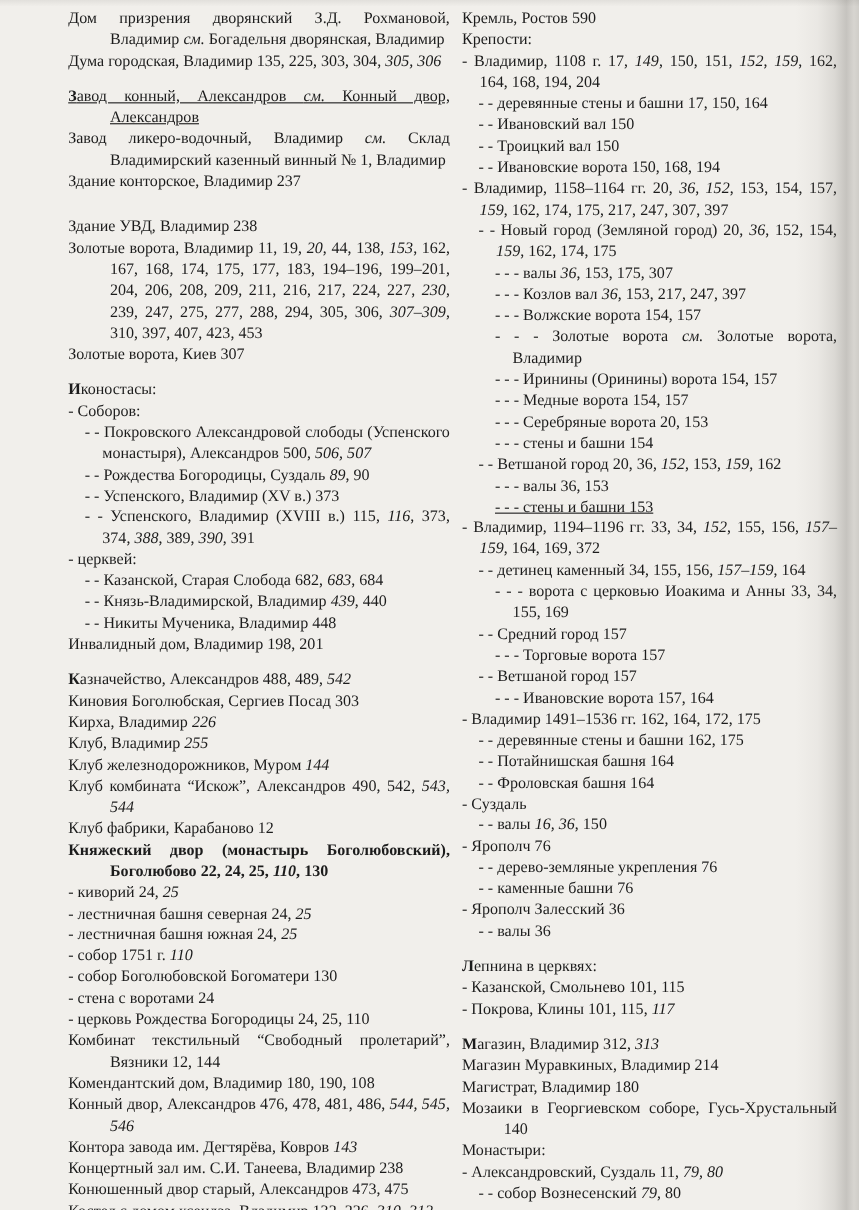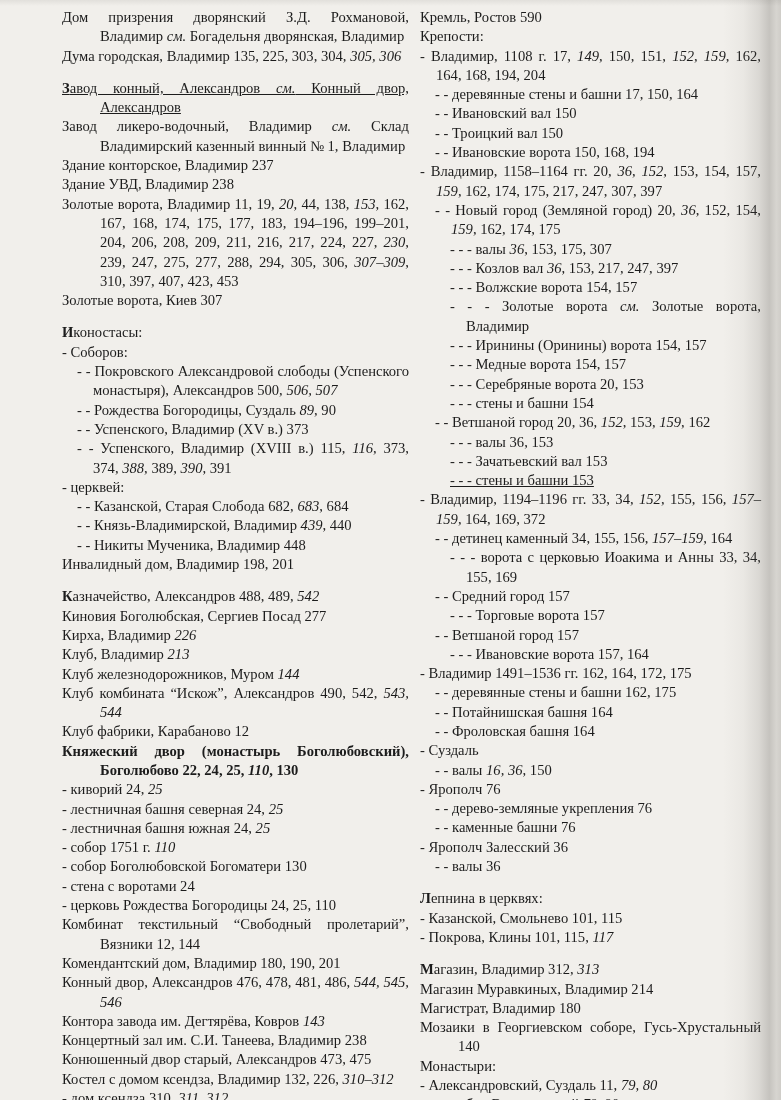--- a/index.html
+++ b/index.html
@@ -54,51 +54,51 @@
 </head>
 <body>
 
 <div class="page">
   <div class="col col-left">
       <div class="entry" style="padding-left: 38px; text-indent: -38px;">Дом призрения дворянский З.Д. Рохмановой, Владимир <i>см.</i> Богадельня дворянская, Владимир</div>
       <div class="entry" style="padding-left: 38px; text-indent: -38px;">Дума городская, Владимир 135, 225, 303, 304, <i>305, 306</i></div>
       <div class="entry gap" style="padding-left: 38px; text-indent: -38px; text-decoration: underline;"><b>З</b>авод конный, Александров <i>см.</i> Конный двор, Александров</div>
       <div class="entry" style="padding-left: 38px; text-indent: -38px;">Завод ликеро-водочный, Владимир <i>см.</i> Склад Владимирский казенный винный № 1, Владимир</div>
       <div class="entry" style="padding-left: 38px; text-indent: -38px;">Здание конторское, Владимир 237</div>
-      <div class="entry" style="padding-left: 38px; text-indent: -38px;">Здание УВД, Владимир 238</div>
+      <div class="entry" style="padding-left: 38px; text-indent: -38px; margin-top: 22px;">Здание УВД, Владимир 238</div>
       <div class="entry" style="padding-left: 38px; text-indent: -38px;">Золотые ворота, Владимир 11, 19, <i>20</i>, 44, 138, <i>153</i>, 162, 167, 168, 174, 175, 177, 183, 194–196, 199–201, 204, 206, 208, 209, 211, 216, 217, 224, 227, <i>230</i>, 239, 247, 275, 277, 288, 294, 305, 306, <i>307–309</i>, 310, 397, 407, 423, 453</div>
       <div class="entry" style="padding-left: 38px; text-indent: -38px;">Золотые ворота, Киев 307</div>
       <div class="entry gap" style="padding-left: 38px; text-indent: -38px;"><b>И</b>коностасы:</div>
       <div class="entry" style="padding-left: 16px; text-indent: -16px;">- Соборов:</div>
       <div class="entry" style="padding-left: 31px; text-indent: -16px;">- - Покровского Александровой слободы (Успенского монастыря), Александров 500, <i>506, 507</i></div>
       <div class="entry" style="padding-left: 31px; text-indent: -16px;">- - Рождества Богородицы, Суздаль <i>89</i>, 90</div>
       <div class="entry" style="padding-left: 31px; text-indent: -16px;">- - Успенского, Владимир (XV в.) 373</div>
       <div class="entry" style="padding-left: 31px; text-indent: -16px;">- - Успенского, Владимир (XVIII в.) 115, <i>116</i>, 373, 374, <i>388</i>, 389, <i>390</i>, 391</div>
       <div class="entry" style="padding-left: 16px; text-indent: -16px;">- церквей:</div>
       <div class="entry" style="padding-left: 31px; text-indent: -16px;">- - Казанской, Старая Слобода 682, <i>683</i>, 684</div>
       <div class="entry" style="padding-left: 31px; text-indent: -16px;">- - Князь-Владимирской, Владимир <i>439</i>, 440</div>
       <div class="entry" style="padding-left: 31px; text-indent: -16px;">- - Никиты Мученика, Владимир 448</div>
       <div class="entry" style="padding-left: 38px; text-indent: -38px;">Инвалидный дом, Владимир 198, 201</div>
       <div class="entry gap" style="padding-left: 38px; text-indent: -38px;"><b>К</b>азначейство, Александров 488, 489, <i>542</i></div>
-      <div class="entry" style="padding-left: 38px; text-indent: -38px;">Киновия Боголюбская, Сергиев Посад 277</div>
+      <div class="entry" style="padding-left: 38px; text-indent: -38px;">Киновия Боголюбская, Сергиев Посад 303</div>
       <div class="entry" style="padding-left: 38px; text-indent: -38px;">Кирха, Владимир <i>226</i></div>
-      <div class="entry" style="padding-left: 38px; text-indent: -38px;">Клуб, Владимир <i>213</i></div>
+      <div class="entry" style="padding-left: 38px; text-indent: -38px;">Клуб, Владимир <i>255</i></div>
       <div class="entry" style="padding-left: 38px; text-indent: -38px;">Клуб железнодорожников, Муром <i>144</i></div>
       <div class="entry" style="padding-left: 38px; text-indent: -38px;">Клуб комбината “Искож”, Александров 490, 542, <i>543, 544</i></div>
       <div class="entry" style="padding-left: 38px; text-indent: -38px;">Клуб фабрики, Карабаново 12</div>
       <div class="entry" style="padding-left: 38px; text-indent: -38px; font-weight: bold;">Княжеский двор (монастырь Боголюбовский), Боголюбово 22, 24, 25, <i>110</i>, 130</div>
       <div class="entry" style="padding-left: 16px; text-indent: -16px;">- киворий 24, <i>25</i></div>
       <div class="entry" style="padding-left: 16px; text-indent: -16px;">- лестничная башня северная 24, <i>25</i></div>
       <div class="entry" style="padding-left: 16px; text-indent: -16px;">- лестничная башня южная 24, <i>25</i></div>
       <div class="entry" style="padding-left: 16px; text-indent: -16px;">- собор 1751 г. <i>110</i></div>
       <div class="entry" style="padding-left: 16px; text-indent: -16px;">- собор Боголюбовской Богоматери 130</div>
       <div class="entry" style="padding-left: 16px; text-indent: -16px;">- стена с воротами 24</div>
       <div class="entry" style="padding-left: 16px; text-indent: -16px;">- церковь Рождества Богородицы 24, 25, 110</div>
       <div class="entry" style="padding-left: 38px; text-indent: -38px;">Комбинат текстильный “Свободный пролетарий”, Вязники 12, 144</div>
-      <div class="entry" style="padding-left: 38px; text-indent: -38px;">Комендантский дом, Владимир 180, 190, 201</div>
+      <div class="entry" style="padding-left: 38px; text-indent: -38px;">Комендантский дом, Владимир 180, 190, 108</div>
       <div class="entry" style="padding-left: 38px; text-indent: -38px;">Конный двор, Александров 476, 478, 481, 486, <i>544, 545, 546</i></div>
       <div class="entry" style="padding-left: 38px; text-indent: -38px;">Контора завода им. Дегтярёва, Ковров <i>143</i></div>
       <div class="entry" style="padding-left: 38px; text-indent: -38px;">Концертный зал им. С.И. Танеева, Владимир 238</div>
       <div class="entry" style="padding-left: 38px; text-indent: -38px;">Конюшенный двор старый, Александров 473, 475</div>
       <div class="entry" style="padding-left: 38px; text-indent: -38px;">Костел с домом ксендза, Владимир 132, 226, <i>310–312</i></div>
       <div class="entry" style="padding-left: 16px; text-indent: -16px;">- дом ксендза 310, <i>311, 312</i></div>
     </div>
   <div class="col col-right">
       <div class="entry" style="padding-left: 38px; text-indent: -38px;">Кремль, Ростов 590</div>
       <div class="entry" style="padding-left: 38px; text-indent: -38px;">Крепости:</div>
@@ -112,21 +112,20 @@
       <div class="entry" style="padding-left: 46px; text-indent: -16px;">- - - валы <i>36</i>, 153, 175, 307</div>
       <div class="entry" style="padding-left: 46px; text-indent: -16px;">- - - Козлов вал <i>36</i>, 153, 217, 247, 397</div>
       <div class="entry" style="padding-left: 46px; text-indent: -16px;">- - - Волжские ворота 154, 157</div>
       <div class="entry" style="padding-left: 46px; text-indent: -16px;">- - - Золотые ворота <i>см.</i> Золотые ворота, Владимир</div>
       <div class="entry" style="padding-left: 46px; text-indent: -16px;">- - - Иринины (Оринины) ворота 154, 157</div>
       <div class="entry" style="padding-left: 46px; text-indent: -16px;">- - - Медные ворота 154, 157</div>
       <div class="entry" style="padding-left: 46px; text-indent: -16px;">- - - Серебряные ворота 20, 153</div>
       <div class="entry" style="padding-left: 46px; text-indent: -16px;">- - - стены и башни 154</div>
       <div class="entry" style="padding-left: 31px; text-indent: -16px;">- - Ветшаной город 20, 36, <i>152</i>, 153, <i>159</i>, 162</div>
       <div class="entry" style="padding-left: 46px; text-indent: -16px;">- - - валы 36, 153</div>
-      <div class="entry" style="padding-left: 46px; text-indent: -16px;">- - - Зачатьевский вал 153</div>
       <div class="entry" style="padding-left: 46px; text-indent: -16px; text-decoration: underline;">- - - стены и башни 153</div>
       <div class="entry" style="padding-left: 16px; text-indent: -16px;">- Владимир, 1194–1196 гг. 33, 34, <i>152</i>, 155, 156, <i>157–159</i>, 164, 169, 372</div>
       <div class="entry" style="padding-left: 31px; text-indent: -16px;">- - детинец каменный 34, 155, 156, <i>157–159</i>, 164</div>
       <div class="entry" style="padding-left: 46px; text-indent: -16px;">- - - ворота с церковью Иоакима и Анны 33, 34, 155, 169</div>
       <div class="entry" style="padding-left: 31px; text-indent: -16px;">- - Средний город 157</div>
       <div class="entry" style="padding-left: 46px; text-indent: -16px;">- - - Торговые ворота 157</div>
       <div class="entry" style="padding-left: 31px; text-indent: -16px;">- - Ветшаной город 157</div>
       <div class="entry" style="padding-left: 46px; text-indent: -16px;">- - - Ивановские ворота 157, 164</div>
       <div class="entry" style="padding-left: 16px; text-indent: -16px;">- Владимир 1491–1536 гг. 162, 164, 172, 175</div>
       <div class="entry" style="padding-left: 31px; text-indent: -16px;">- - деревянные стены и башни 162, 175</div>

